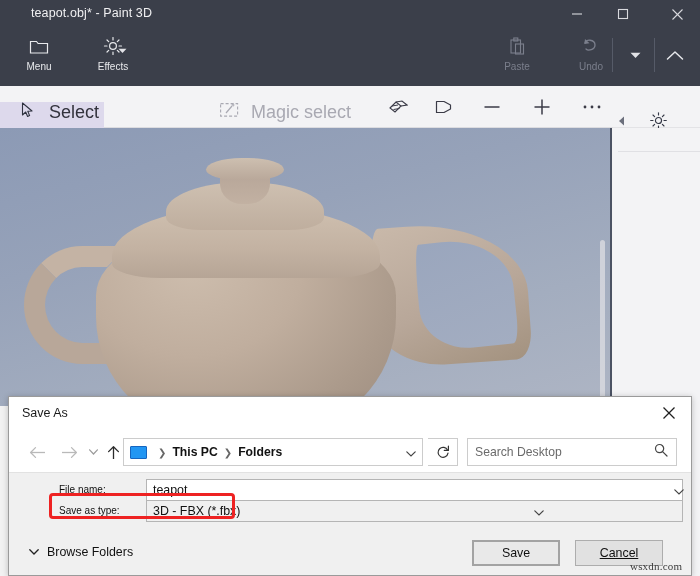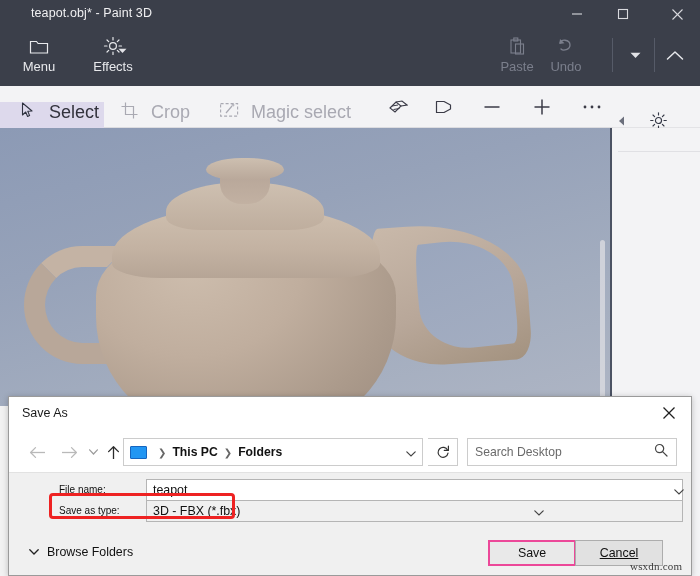--- a/index.html
+++ b/index.html
@@ -42,26 +42,26 @@
   
   .tbcmd {
     position: absolute; top: 30px;
     width: 62px; height: 50px;
     display: flex; flex-direction: column;
     align-items: center; justify-content: flex-start;
     padding-top: 4px;
     color: #e8e9ec;
   }
   .tbcmd .glyph { height: 24px; display:flex; align-items:center; justify-content:center; }
-  .tbcmd .lbl { font-size: 13px; margin-top: 2px; line-height: 13px; }
+  .tbcmd .lbl { font-size: 10px; margin-top: 2px; line-height: 13px; }
   .tbcmd.disabled { color: #7b7f8c; }
   #cmd-menu { left: 8px; }
   #cmd-effects { left: 76px; width: 74px; }
   #cmd-paste { left: 486px; }
-  #cmd-undo { left: 535px; align-items: center; }
+  #cmd-undo { left: 560px; align-items: center; }
   .tb-divider {
     position: absolute; top: 38px; width: 1px; height: 34px;
     background: #565b68;
   }
   .tb-chevron-down {
     position: absolute; left: 622px; top: 42px;
     width: 26px; height: 26px;
     display:flex;align-items:center;justify-content:center;
     color: #e2e3e7;
   }
@@ -345,21 +345,21 @@
   }
   .browse-folders .bf-caret { margin-right: 8px; color: #222; display: flex; }
   .dlg-btn {
     position: absolute; top: 7px;
     width: 88px; height: 26px;
     font-size: 12.4px; color: #111;
     background: #e1e1e1;
     border: 1px solid #adadad;
     display:flex;align-items:center;justify-content:center;
   }
-  #btn-save { left: 463px; border: 2px solid #ec4899; background: #e9e9e9; margin-left: 16px; }
+  #btn-save { left: 463px; border: 2px solid #a3a3a3; background: #e9e9e9; }
   #btn-cancel { left: 566px; text-decoration: underline; }
 
   .watermark {
     position: absolute; left: 630px; top: 560px;
     font-size: 11px; color: #3a3a3a;
     letter-spacing: .2px;
     font-family: "Liberation Serif", serif;
   }
 </style>
 </head>
@@ -460,29 +460,20 @@
 
     <div class="tool" id="tool-select">
       <span class="tglyph">
         <svg width="13" height="16" viewBox="0 0 13 16">
           <path d="M1.5 1 L1.5 13 L4.7 10 L6.6 14.5 L8.6 13.6 L6.8 9.3 L11 9 Z" fill="none" stroke="#2f3340" stroke-width="1.1" stroke-linejoin="round"></path>
         </svg>
       </span>
       <span class="tlabel">Select</span>
     </div>
 
-    <div class="tool dim" id="tool-crop">
-      <span class="tglyph">
-        <svg width="17" height="17" viewBox="0 0 17 17">
-          <path d="M4.5 0.5 V12.5 H16.5" fill="none" stroke="currentColor" stroke-width="1.2"></path>
-          <path d="M0.5 4.5 H12.5 V16.5" fill="none" stroke="currentColor" stroke-width="1.2"></path>
-        </svg>
-      </span>
-      <span class="tlabel">Crop</span>
-    </div>
 
     <div class="tool dim" id="tool-magic">
       <span class="tglyph">
         <svg width="19" height="16" viewBox="0 0 19 16">
           <rect x="0.6" y="1.6" width="17" height="12.5" fill="none" stroke="currentColor" stroke-width="1.1" stroke-dasharray="3 2"></rect>
           <path d="M6 11 L12 4" stroke="currentColor" stroke-width="1.2"></path>
           <path d="M11 3 l1.5 .6 .6 1.5 .6-1.5 1.5-.6-1.5-.6L13.1 .8l-.6 1.5z" fill="currentColor"></path>
         </svg>
       </span>
       <span class="tlabel">Magic select</span>

